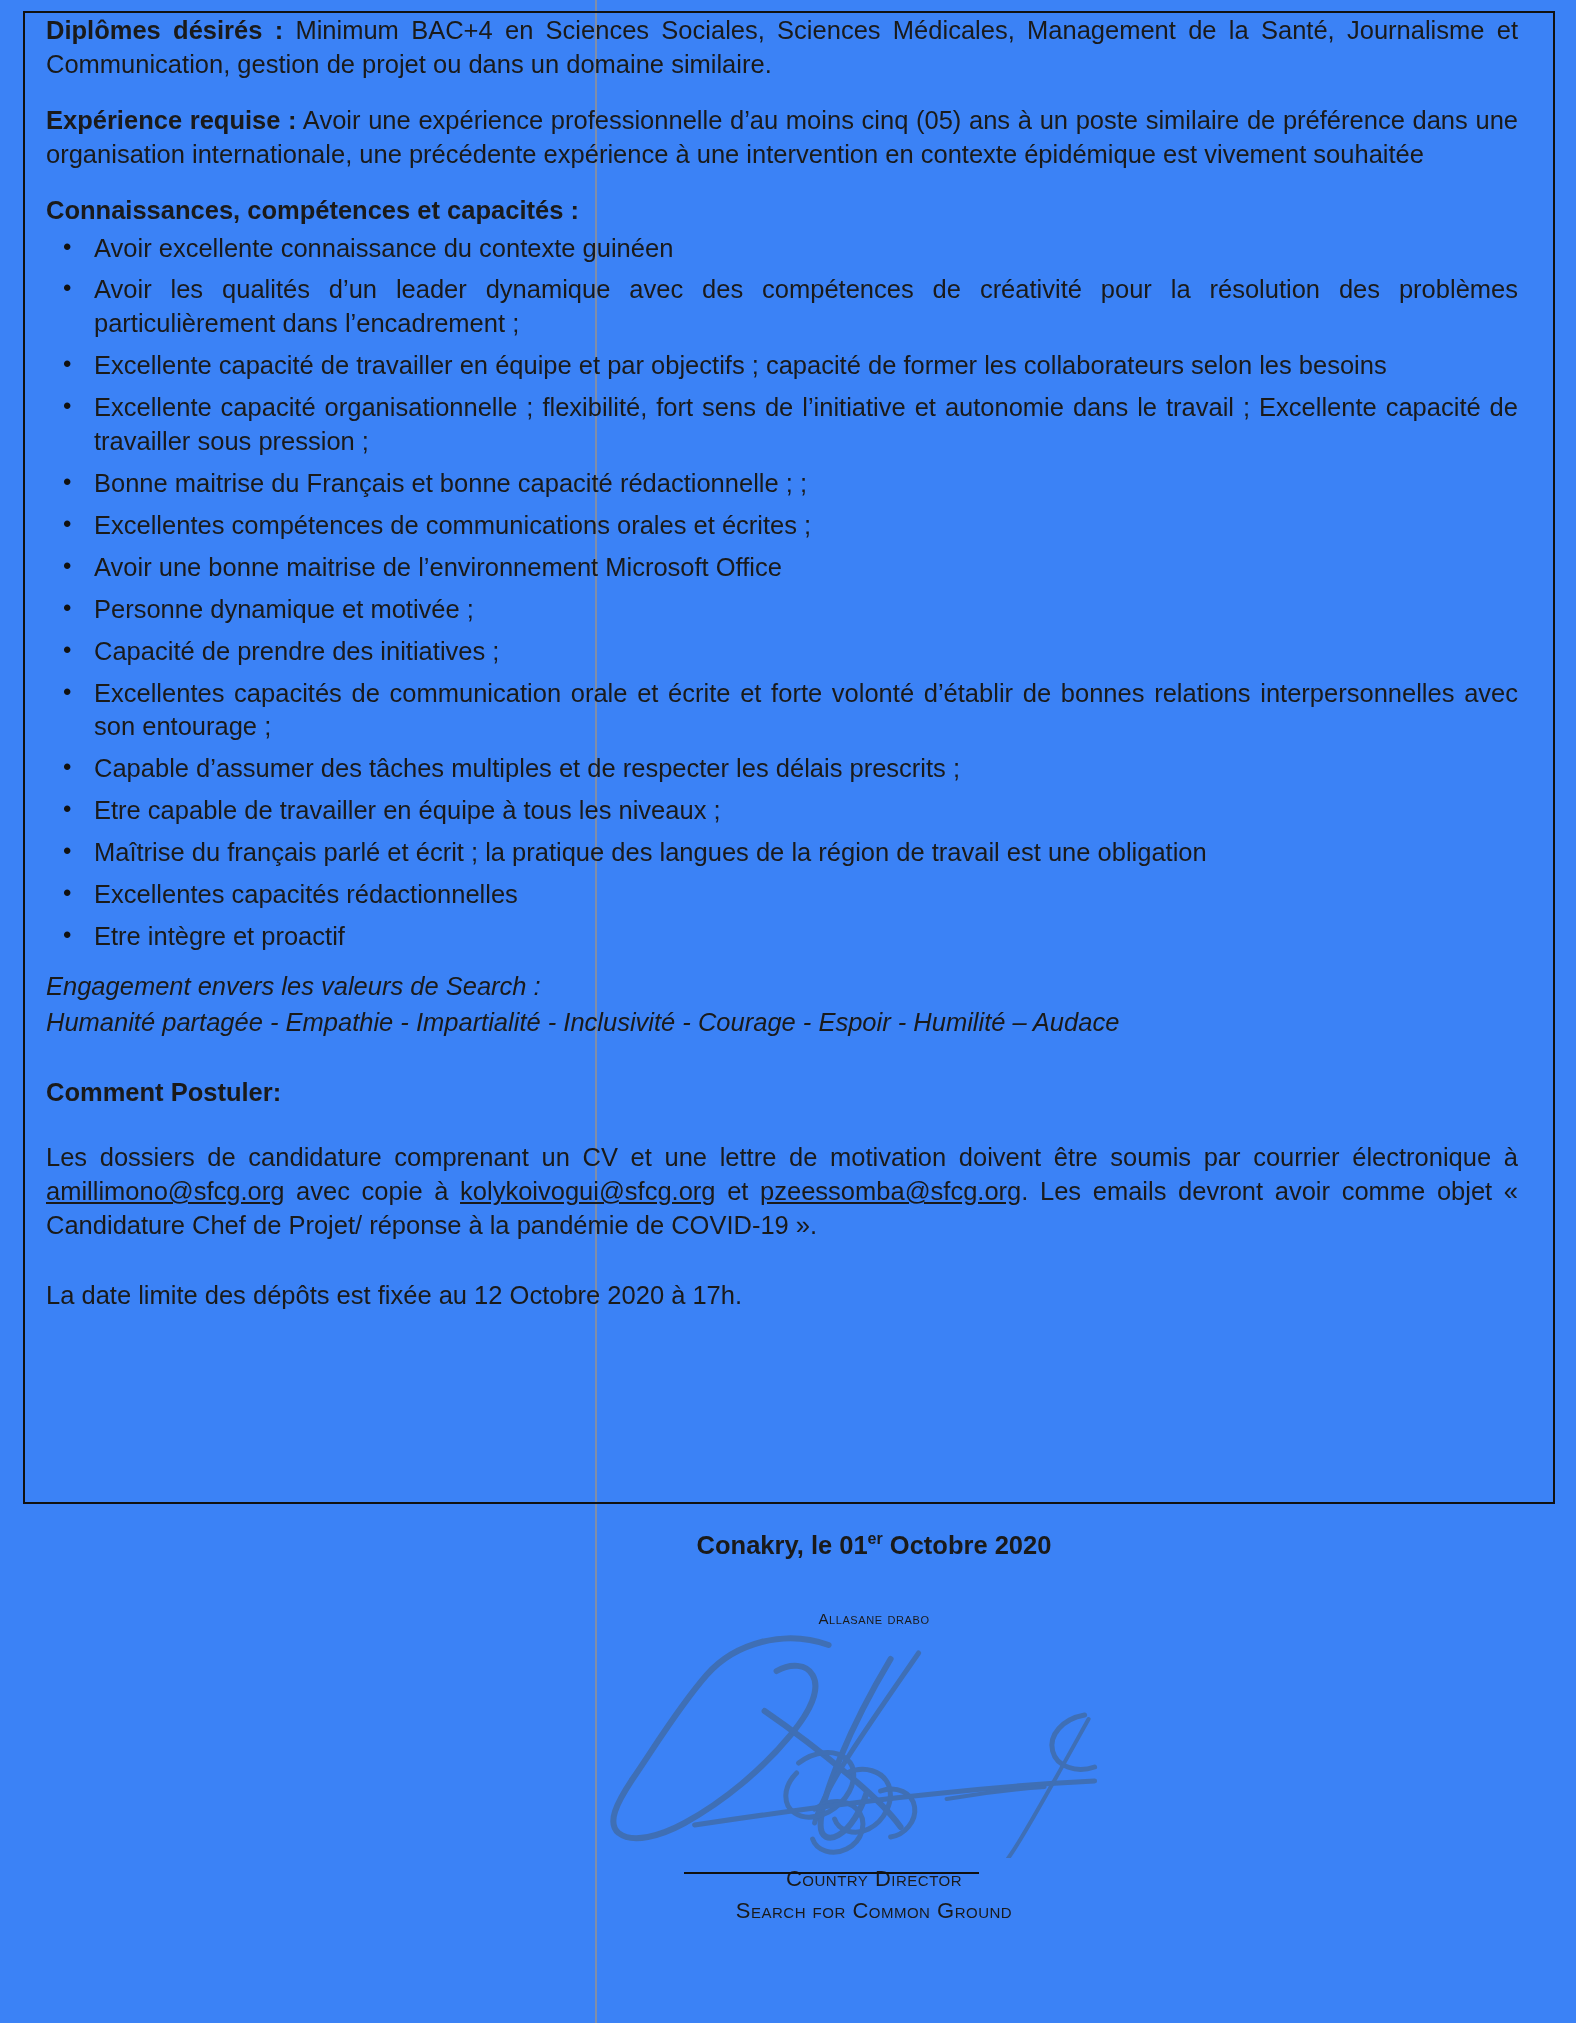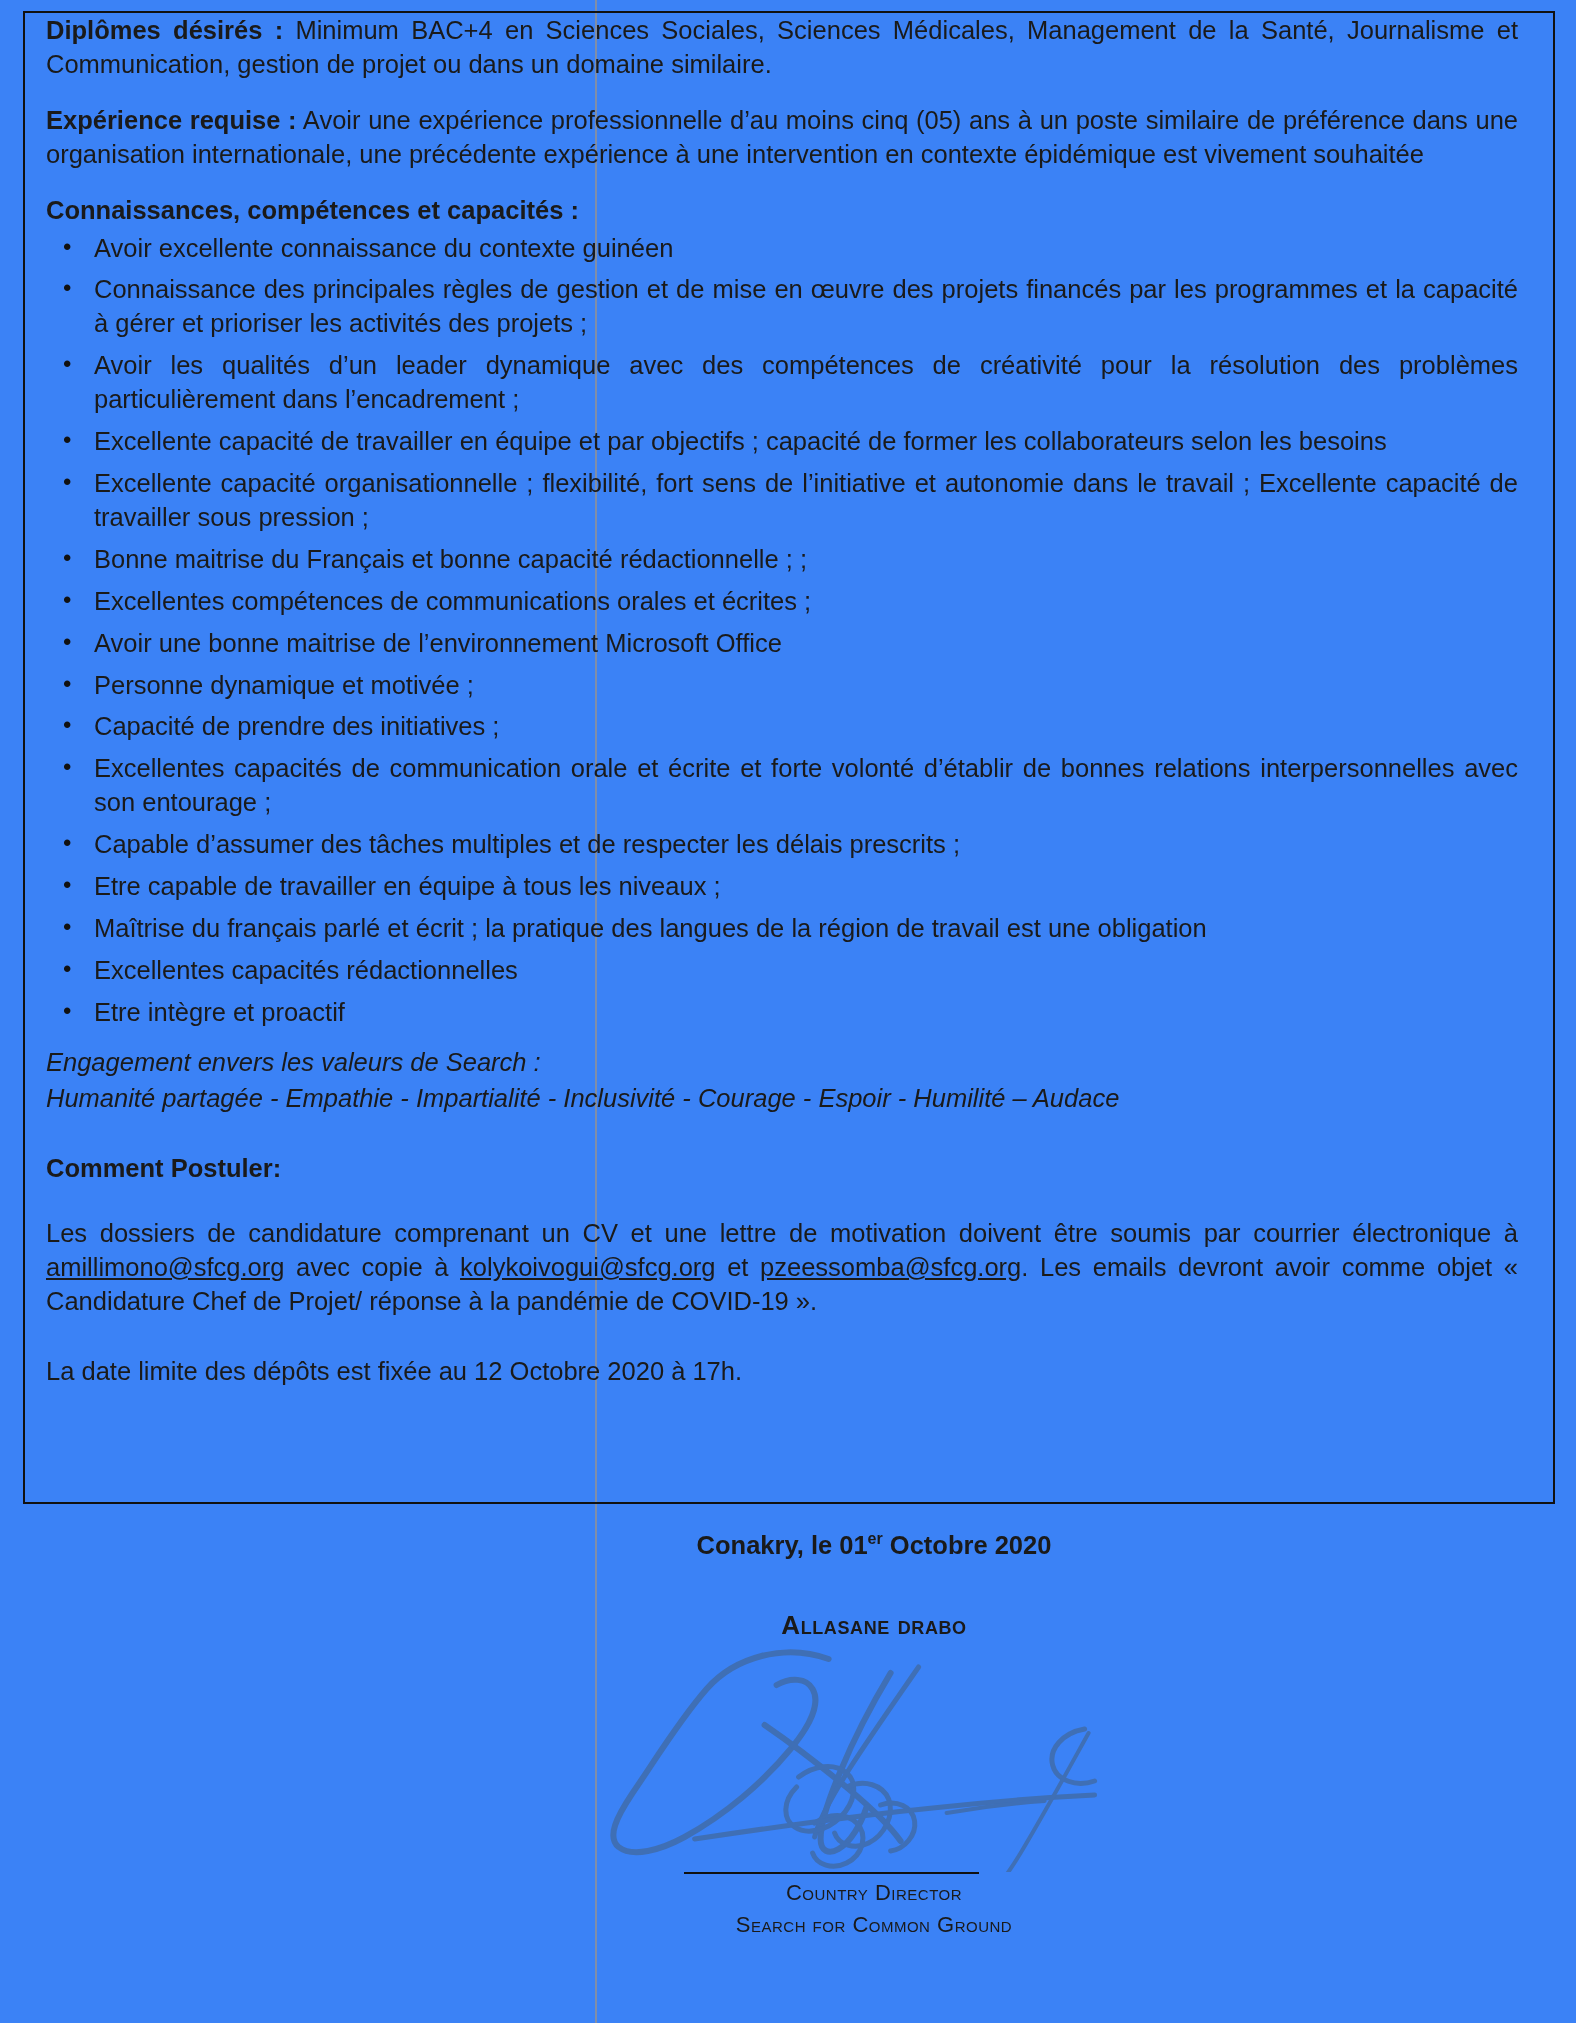--- a/index.html
+++ b/index.html
@@ -136,22 +136,22 @@
     font-size: 25.5px;
     font-weight: bold;
     margin: 0;
     padding-left: 170px;
   }
   .place-date sup { font-size: 16px; vertical-align: super; }
 
   .signer-name {
     margin: 50px 0 0 0;
     padding-left: 170px;
-    font-size: 26px;
-    font-weight: bold;
+    font-size: 15px;
+    font-weight: normal;
     font-variant: small-caps;
     letter-spacing: .6px;
   }
 
   .sig-wrap {
     position: relative;
     height: 235px;
     margin-top: -4px;
   }
   .sig-svg {
@@ -193,21 +193,20 @@
   <div class="ad-inner">
 
     <p class="para"><span class="lead">Diplômes désirés :</span><span> Minimum BAC+4 en Sciences Sociales, Sciences Médicales, Management de la Santé, Journalisme et Communication, gestion de projet ou dans un domaine similaire.</span></p>
 
     <p class="para"><span class="lead">Expérience requise :</span><span> Avoir une expérience professionnelle d’au moins cinq (05) ans à un poste similaire de préférence dans une organisation internationale, une précédente expérience à une intervention en contexte épidémique est vivement souhaitée</span></p>
 
     <h3 class="section-head">Connaissances, compétences et capacités :</h3>
 
     <ul class="skills">
       <li class="one-line">Avoir excellente connaissance du contexte guinéen</li>
-      <li>Connaissance des principales règles de gestion et de mise en œuvre des projets financés par les programmes et la capacité à gérer et prioriser les activités des projets ;</li>
       <li>Avoir les qualités d’un leader dynamique avec des compétences de créativité pour la résolution des problèmes particulièrement dans l’encadrement ;</li>
       <li class="one-line">Excellente capacité de travailler en équipe et par objectifs ; capacité de former les collaborateurs selon les besoins</li>
       <li>Excellente capacité organisationnelle ; flexibilité, fort sens de l’initiative et autonomie dans le travail ; Excellente capacité de travailler sous pression ;</li>
       <li class="one-line">Bonne maitrise du Français et bonne capacité rédactionnelle ; ;</li>
       <li class="one-line">Excellentes compétences de communications orales et écrites ;</li>
       <li class="one-line">Avoir une bonne maitrise de l’environnement Microsoft Office</li>
       <li class="one-line">Personne dynamique et motivée ;</li>
       <li class="one-line">Capacité de prendre des initiatives ;</li>
       <li>Excellentes capacités de communication orale et écrite et forte volonté d’établir de bonnes relations interpersonnelles avec son entourage ;</li>
       <li class="one-line">Capable d’assumer des tâches multiples et de respecter les délais prescrits ;</li>

